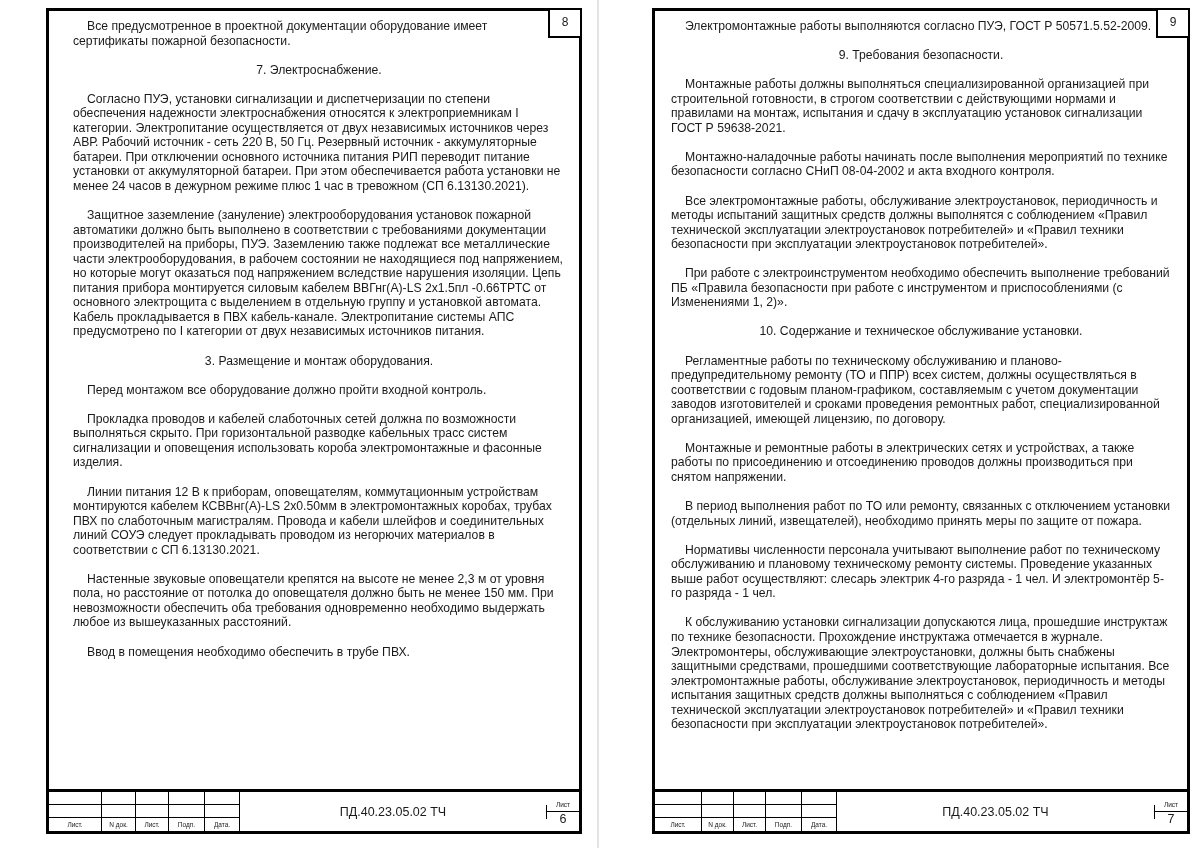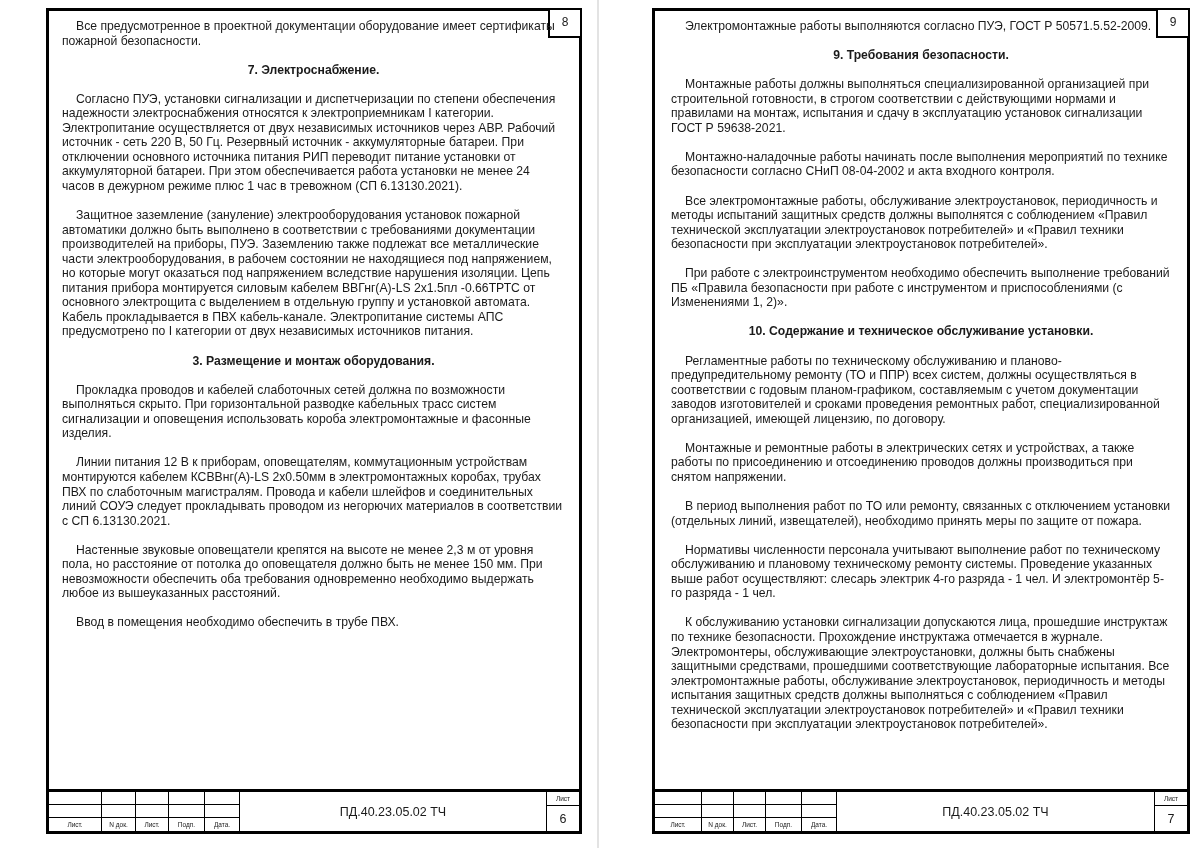--- a/index.html
+++ b/index.html
@@ -13,30 +13,30 @@
   .page {
     position:absolute; top:8px; height:826px; border:3px solid #000; box-sizing:border-box; background:#fff;
   }
   .page.left { left:46px; width:536px; }
   .page.right { left:652px; width:538px; }
   .page-no {
     position:absolute; top:-3px; right:-3px; width:34px; height:30px; border:2px solid #000;
     box-sizing:border-box; font-size:12px; text-align:center; line-height:24px; background:#fff;
   }
   .content {
-    position:absolute; left:13px; right:14px; top:8px;
+    position:absolute; left:24px; right:14px; top:8px;
     font-size:12.2px; line-height:14.55px;
   }
   .content p { margin:0 0 14.55px 0; text-indent:14px; }
   .content h2 {
-    font-size:12.2px; font-weight:bold; text-align:center; margin:0 0 14.55px 0; line-height:14.55px;
+    font-size:12.2px; font-weight:normal; text-align:center; margin:0 0 14.55px 0; line-height:14.55px;
   }
   .titleblock {
     position:absolute; left:-3px; right:-3px; bottom:-3px; height:45px; border-top:3px solid #000;
-    display:flex; box-sizing:border-box; border-left:3px solid #000; border-right:3px solid #000; border-bottom:3px solid #000;
+    display:flex; box-sizing:border-box; border-left:3px solid #000; border-right:3px solid #000; border-bottom:3px solid #000;align-items:center;
   }
   .tb-cols { display:flex; }
   .tb-col { display:flex; flex-direction:column; border-right:1.5px solid #000; }
   .tb-cell { height:13px; border-bottom:1px solid #000; box-sizing:border-box; }
   .tb-cell.label { border-bottom:none; height:13px; font-size:6.5px; text-align:center; line-height:14px; color:#222; }
   .tb-code { flex:1; display:flex; align-items:center; justify-content:center; font-size:12.5px; border-right:1.5px solid #000; }
   .tb-sheet { width:32px; display:flex; flex-direction:column; }
   .tb-sheet .s-label { height:13px; border-bottom:1.5px solid #000; font-size:6.5px; text-align:center; line-height:13px; }
   .tb-sheet .s-num { flex:1; font-size:12.5px; text-align:center; display:flex; align-items:center; justify-content:center; }
 </style>
@@ -46,20 +46,21 @@
 <div class="divider"></div>
 
 <div class="page left">
   <div class="page-no">8</div>
   <div class="content">
     <p>Все предусмотренное в проектной документации оборудование имеет сертификаты пожарной безопасности.</p>
     <h2>7. Электроснабжение.</h2>
     <p>Согласно ПУЭ, установки сигнализации и диспетчеризации по степени обеспечения надежности электроснабжения относятся к электроприемникам I категории. Электропитание осуществляется от двух независимых источников через АВР. Рабочий источник - сеть 220 В, 50 Гц. Резервный источник - аккумуляторные батареи. При отключении основного источника питания РИП переводит питание установки от аккумуляторной батареи. При этом обеспечивается работа установки не менее 24 часов в дежурном режиме плюс 1 час в тревожном (СП 6.13130.2021).</p>
     <p>Защитное заземление (зануление) электрооборудования установок пожарной автоматики должно быть выполнено в соответствии с требованиями документации производителей на приборы, ПУЭ. Заземлению также подлежат все металлические части электрооборудования, в рабочем состоянии не находящиеся под напряжением, но которые могут оказаться под напряжением вследствие нарушения изоляции. Цепь питания прибора монтируется силовым кабелем ВВГнг(А)-LS 2х1.5пл -0.66ТРТС от основного электрощита с выделением в отдельную группу и установкой автомата. Кабель прокладывается в ПВХ кабель-канале. Электропитание системы АПС предусмотрено по I категории от двух независимых источников питания.</p>
     <h2>3.  Размещение и монтаж оборудования.</h2>
+    <p>Перед монтажом все оборудование должно пройти входной контроль.</p>
     <p>Прокладка проводов и кабелей слаботочных сетей должна по возможности выполняться скрыто. При горизонтальной разводке кабельных трасс систем сигнализации и оповещения использовать короба электромонтажные и фасонные изделия.</p>
     <p>Линии питания 12 В к приборам, оповещателям, коммутационным устройствам монтируются кабелем КСВВнг(А)-LS 2х0.50мм в электромонтажных коробах, трубах ПВХ по слаботочным магистралям. Провода и кабели шлейфов и соединительных линий СОУЭ следует прокладывать проводом из негорючих материалов в соответствии с СП 6.13130.2021.</p>
     <p>Настенные звуковые оповещатели крепятся на высоте не менее 2,3 м от уровня пола, но расстояние от потолка до оповещателя должно быть не менее 150 мм. При невозможности обеспечить оба требования одновременно необходимо выдержать любое из вышеуказанных расстояний.</p>
     <p>Ввод в помещения необходимо обеспечить в трубе ПВХ.</p>
   </div>
   <div class="titleblock">
     <div class="tb-cols">
       <div class="tb-col" style="width:52px">
         <div class="tb-cell"></div>
           <div class="tb-cell"></div>

